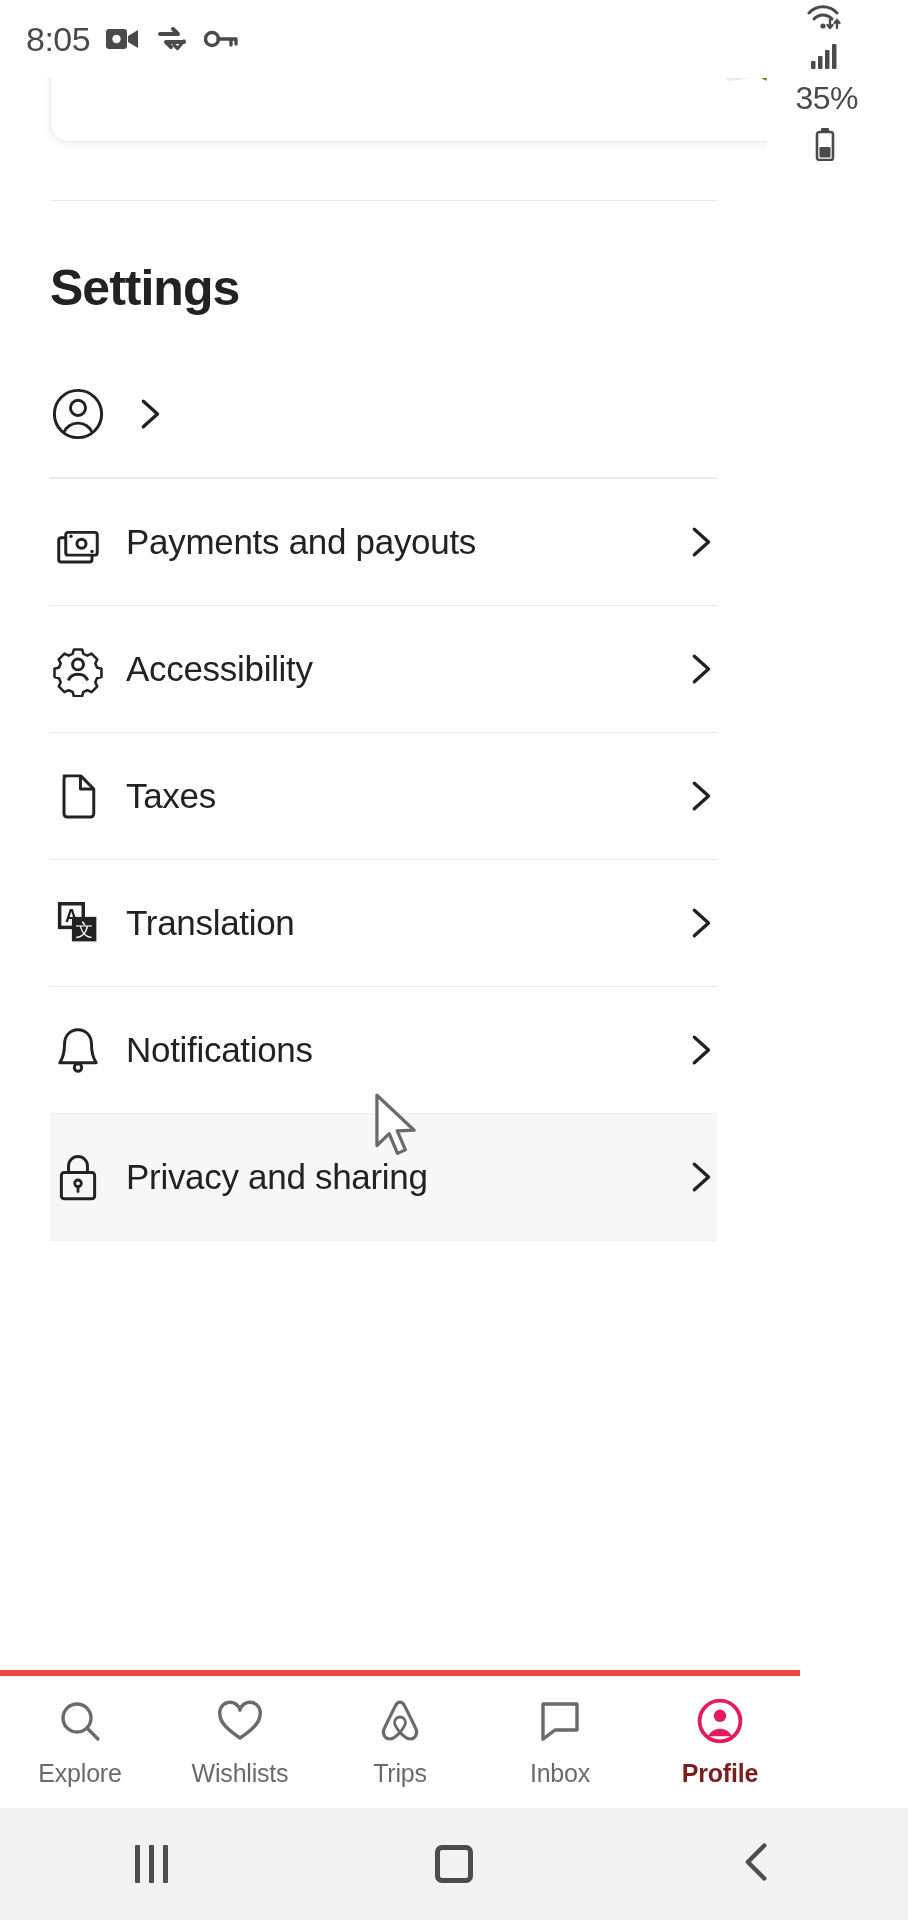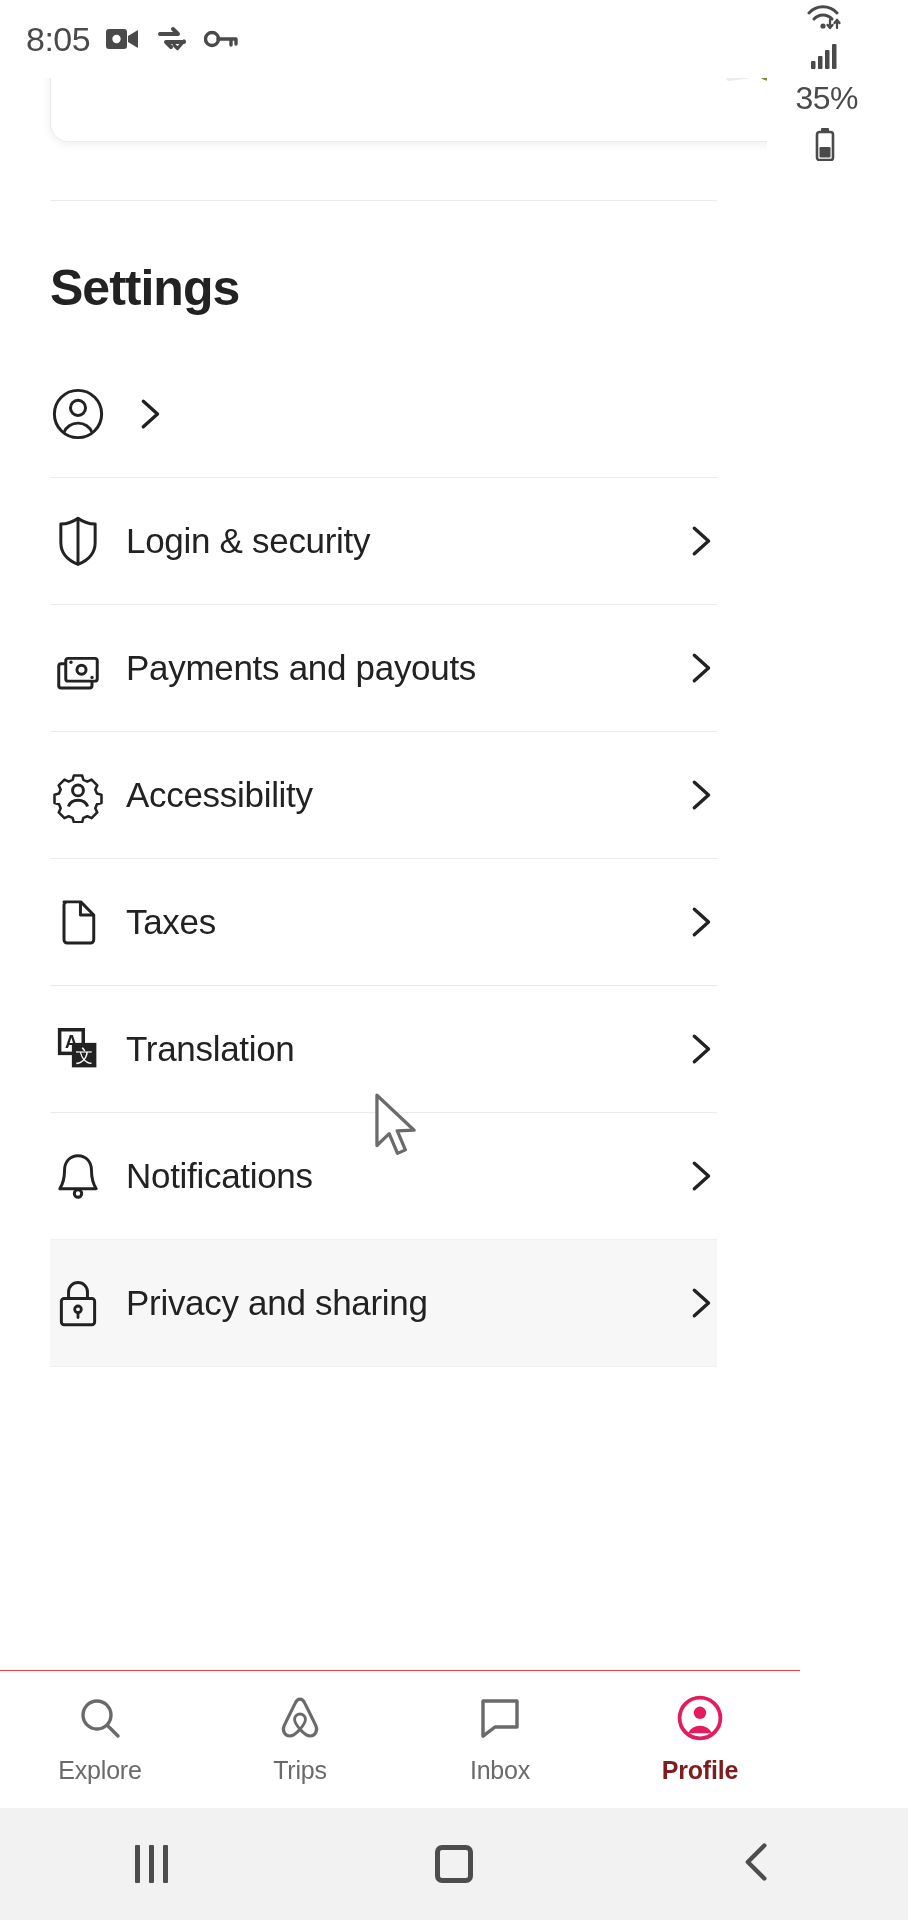--- a/index.html
+++ b/index.html
@@ -62,21 +62,21 @@
   .row .chev { flex:0 0 40px; display:flex; justify-content:flex-end; }
   .divider { height:1px; background:#ebebeb; }
   .divider.faint { background:#f0f0f0; }
 
   
   .cursor { position:absolute; left:372px; top:1093px; z-index:60; pointer-events:none; }
 
   
   .tabbar {
     position:absolute; left:0; bottom:112px; width:800px; height:138px;
-    background:#ffffff; border-top:1px solid #ef4444;
+    background:#ffffff; border-top:6px solid #ef4444;
     display:flex; align-items:center; z-index:50;
   }
   .tab { flex:1; display:flex; flex-direction:column; align-items:center; justify-content:center; gap:10px; cursor:pointer; }
   .tab .tlabel { font-size:25px; color:#6a6a6a; letter-spacing:-0.2px; }
   .tab.active .tlabel { color:#7f1d1d; font-weight:bold; }
 
   
   .navbar {
     position:absolute; left:0; bottom:0; width:908px; height:112px;
     background:#f2f2f2; display:flex; align-items:center; z-index:50;
@@ -177,34 +177,20 @@
           </svg>
         </span>
         <span class="chev">
           <svg width="34" height="34" viewBox="0 0 24 24">
               <path d="M8 3 L18 12 L8 21" stroke="#222" stroke-width="2.4" fill="none" stroke-linecap="round" stroke-linejoin="round"></path>
             </svg>
         </span>
       </div>
       <div class="divider"></div>
 
-      <div class="row">
-        <span class="ico">
-          <svg width="56" height="56" viewBox="0 0 32 32">
-            <path d="M16 3 C12.5 5.6 9.3 6.3 6.2 6.3 L6.2 17 C6.2 23.3 10.6 27.2 16 29.4 C21.4 27.2 25.8 23.3 25.8 17 L25.8 6.3 C22.7 6.3 19.5 5.6 16 3 Z" stroke="#222" stroke-width="1.7" fill="none" stroke-linejoin="round"></path>
-            <path d="M16 3 L16 29.4" stroke="#222" stroke-width="1.7" fill="none"></path>
-          </svg>
-        </span>
-        <span class="label">Login &amp; security</span>
-        <span class="chev">
-          <svg width="34" height="34" viewBox="0 0 24 24">
-              <path d="M8 3 L18 12 L8 21" stroke="#222" stroke-width="2.4" fill="none" stroke-linecap="round" stroke-linejoin="round"></path>
-            </svg>
-        </span>
-      </div>
       <div class="divider"></div>
 
       <div class="row">
         <span class="ico">
           <svg width="56" height="56" viewBox="0 0 32 32">
             <rect x="9" y="10.5" width="18" height="13" rx="1.4" stroke="#222" stroke-width="1.7" fill="none"></rect>
             <path d="M24 23.5 L24 26 a1.4 1.4 0 0 1 -1.4 1.4 L6.4 27.4 A1.4 1.4 0 0 1 5 26 L5 15 a1.4 1.4 0 0 1 1.4 -1.4 L9 13.6" stroke="#222" stroke-width="1.7" fill="none" stroke-linejoin="round"></path>
             <circle cx="18" cy="17" r="2.6" stroke="#222" stroke-width="1.7" fill="none"></circle>
             <circle cx="12" cy="12.7" r="0.95" fill="#222"></circle>
             <circle cx="24" cy="21.4" r="0.95" fill="#222"></circle>
@@ -325,20 +311,28 @@
     <div class="tab">
       <span>
         <svg width="48" height="48" viewBox="0 0 24 24">
           <circle cx="10.5" cy="10.5" r="7" stroke="#6a6a6a" stroke-width="1.7" fill="none"></circle>
           <path d="M15.6 15.6 L21 21" stroke="#6a6a6a" stroke-width="1.7" stroke-linecap="round"></path>
         </svg>
       </span>
       <span class="tlabel">Explore</span>
     </div>
 
+    <div class="tab">
+      <span>
+        <svg width="48" height="48" viewBox="0 0 24 24">
+          <path d="M12 20.5 C4.5 15.5 2 12.3 2 8.9 A4.9 4.9 0 0 1 12 6.6 A4.9 4.9 0 0 1 22 8.9 C22 12.3 19.5 15.5 12 20.5 Z" stroke="#6a6a6a" stroke-width="1.7" fill="none" stroke-linejoin="round"></path>
+        </svg>
+      </span>
+      <span class="tlabel">Wishlists</span>
+    </div>
 
     <div class="tab">
       <span>
         <svg width="48" height="48" viewBox="0 0 24 24">
           <path d="M12 2.6 C13.1 2.6 13.8 3.3 14.5 4.8 C16.3 8.4 19.2 14.2 20 16.1 C20.9 18.3 19.6 21 17.2 21 C15.6 21 14 19.9 12 17.6 C10 19.9 8.4 21 6.8 21 C4.4 21 3.1 18.3 4 16.1 C4.8 14.2 7.7 8.4 9.5 4.8 C10.2 3.3 10.9 2.6 12 2.6 Z" stroke="#6a6a6a" stroke-width="1.6" fill="none" stroke-linejoin="round"></path>
           <path d="M12 17.6 C10.4 15.7 9.3 14 9.3 12.7 A2.7 2.7 0 0 1 12 10 A2.7 2.7 0 0 1 14.7 12.7 C14.7 14 13.6 15.7 12 17.6 Z" stroke="#6a6a6a" stroke-width="1.4" fill="none" stroke-linejoin="round"></path>
         </svg>
       </span>
       <span class="tlabel">Trips</span>
     </div>

